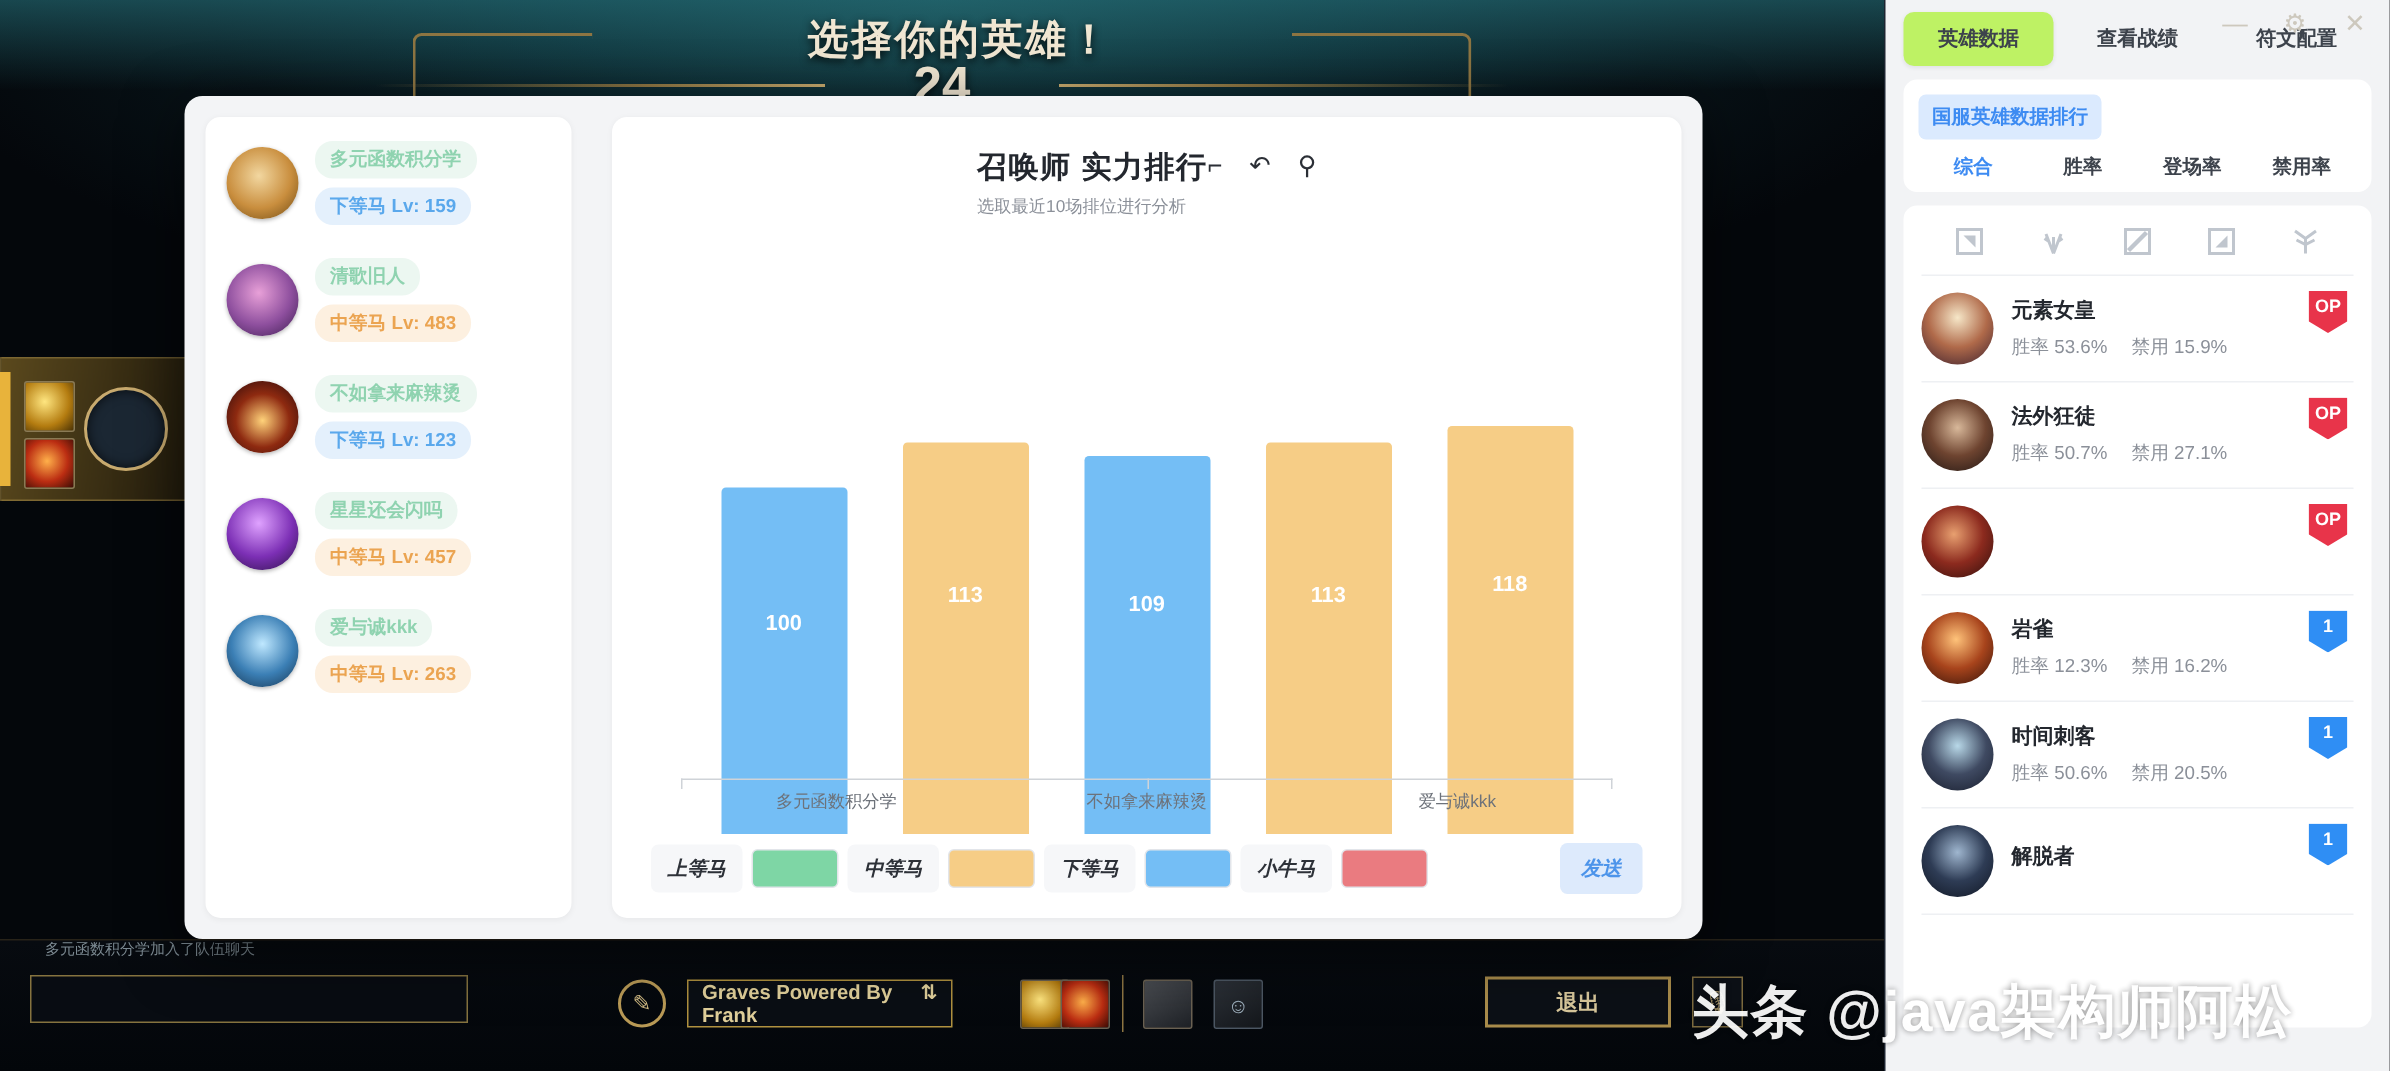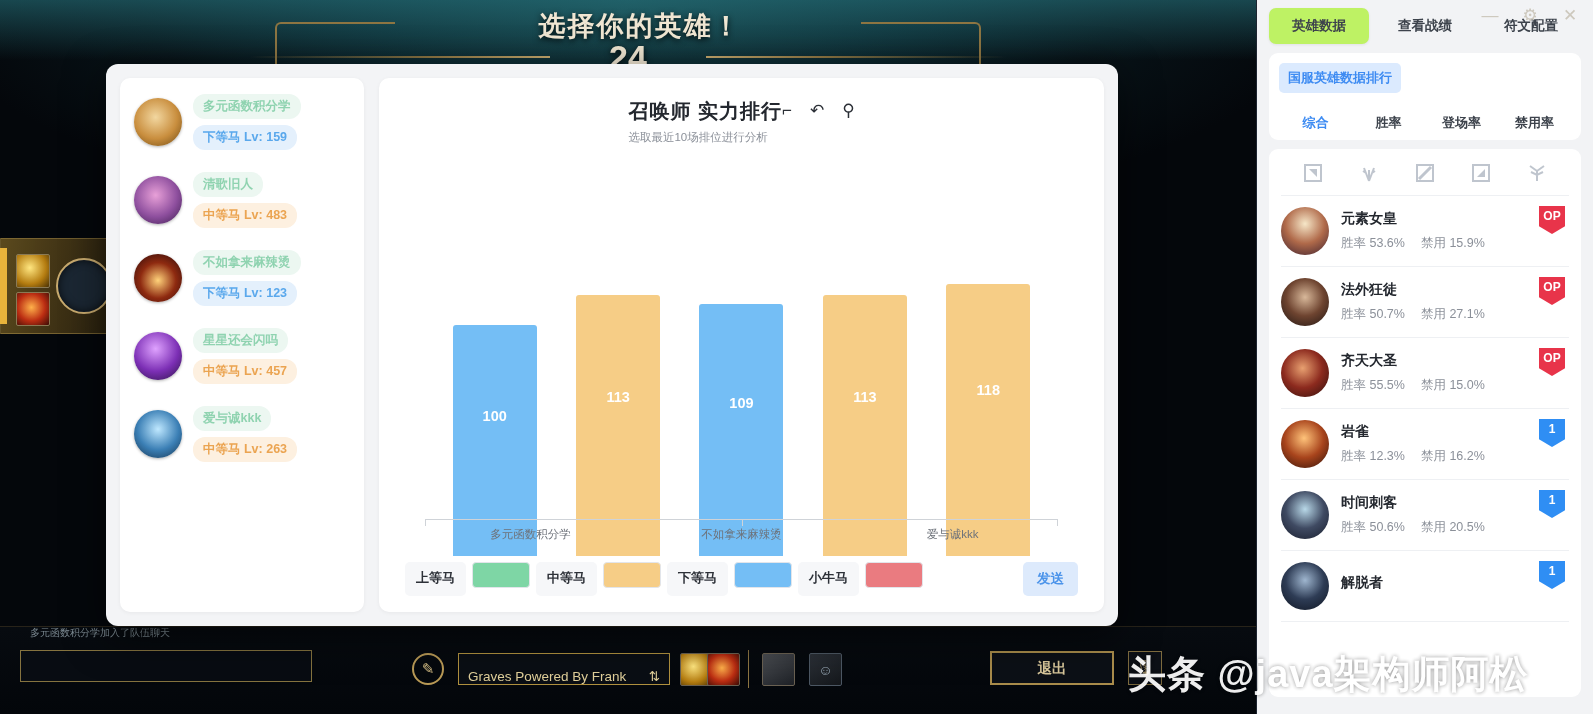--- a/index.html
+++ b/index.html
@@ -91,24 +91,24 @@
     color: #e0d6c0; font-size: 12px; padding: 0 8px;
     font-family: "Liberation Sans", sans-serif;
   }
   #edit-rune-btn {
     position: absolute; left: 412px; top: 653px; width: 32px; height: 32px;
     border-radius: 50%; border: 2px solid #b99a56; color: #d4bd85;
     display: flex; align-items: center; justify-content: center; font-size: 15px;
     cursor: pointer;
   }
   #rune-page-select {
-    position: absolute; left: 458px; top: 653px; width: 212px; height: 32px;
+    position: absolute; left: 458px; top: 653px; width: 177px; height: 32px;
     border: 1px solid #b0913f; background: #0a0e14; color: #e0cf9a;
-    display: flex; align-items: flex-end; justify-content: space-between;
-    padding: 0 9px; font-size: 13.5px; font-weight: normal; cursor: pointer;
+    display: flex; align-items: flex-start; justify-content: space-between;
+    padding: 0 9px; font-size: 13.5px; font-weight: bold; cursor: pointer;
   }
   .spell-icon-bar {
     position: absolute; top: 653px; width: 33px; height: 33px;
     border: 1px solid #6a6152; border-radius: 2px;
   }
   .spell-icon-bar.a { left: 680px; background: radial-gradient(circle at 40% 40%, #ffe680, #b47c10 60%, #4a3205); }
   .spell-icon-bar.b { left: 707px; background: radial-gradient(circle at 45% 45%, #ffb04a, #bb2d12 55%, #3a0c05); }
   .spell-sep { position: absolute; left: 748px; top: 650px; width: 1px; height: 38px; background: #8d7542; }
   .spell-icon-bar.c { left: 762px; background: linear-gradient(150deg, #4a4d52, #1e2126); }
   .spell-icon-bar.d { left: 809px; background: linear-gradient(150deg, #2c3138, #14171b); border-color:#4c5763; color:#9fb0bd; display:flex; align-items:center; justify-content:center; font-size:14px;}
@@ -120,24 +120,24 @@
   }
   #mic-btn {
     position: absolute; left: 1128px; top: 651px; width: 34px; height: 34px;
     border: 1px solid #7c6a3e; background: #0c1016; color: #bda濃;
     display: flex; align-items: center; justify-content: center;
     color: #bca876; font-size: 15px; cursor: pointer;
   }
 
   
   #overlay {
-    position: absolute; left: 106px; top: 64px; width: 1012px; height: 562px;
+    position: absolute; left: 123px; top: 64px; width: 1012px; height: 562px;
     background: #f3f4f6; border-radius: 12px;
     box-shadow: 0 10px 40px rgba(0,0,0,.55);
-    display: flex; padding: 14px; gap: 15px;
+    display: flex; padding: 14px; gap: 27px;
   }
   #player-panel {
     width: 244px; background: #ffffff; border-radius: 10px;
     padding: 16px 14px; box-shadow: 0 1px 4px rgba(0,0,0,.05);
   }
   .player-row { display: flex; align-items: center; gap: 11px; margin-bottom: 22px; }
   .avatar {
     width: 48px; height: 48px; border-radius: 50%; flex: 0 0 48px;
     box-shadow: 0 1px 3px rgba(0,0,0,.3);
   }
@@ -183,21 +183,21 @@
   }
   #axis-line { position: absolute; left: 20px; right: 20px; bottom: 36px; height: 1px; background: #cfd3d8; }
   .axis-tick { position: absolute; bottom: 30px; width: 1px; height: 7px; background: #cfd3d8; }
   #axis-labels {
     position: absolute; left: 20px; right: 20px; bottom: 14px;
     display: flex; justify-content: space-around;
   }
   .axis-label { font-size: 11.5px; color: #6d727a; width: 200px; text-align: center; }
 
   #legend {
-    display: flex; gap: 6px; padding-top: 6px;
+    display: flex; align-items: center; gap: 6px; padding-top: 6px; font-style: italic;
   }
   .leg-label {
     background: #f6f7f9; color: #2d3138; font-size: 13px;
     padding: 7px 11px; border-radius: 5px; font-weight: bold; cursor: pointer;
   }
   .leg-swatch {
     width: 58px; height: 26px; border-radius: 4px;
     border: 1px solid #e2e5ea; background-clip: padding-box; cursor: pointer;
   }
   #send-btn {
@@ -226,21 +226,21 @@
   #rank-pill {
     background: #dbeafe; color: #3d8bf2; font-size: 13px; font-weight: bold;
     padding: 6px 9px; border-radius: 5px; cursor: pointer;
   }
   #tier-select {
     flex: 1; border: 1px solid #dfe2e7; border-radius: 5px; height: 30px;
     display: flex; align-items: center; justify-content: space-between;
     padding: 0 9px; font-size: 13px; color: #2d3138; cursor: pointer;
   }
   #tier-select .chev { color: #a7adb6; font-size: 10px; }
-  #rp-subtabs { display: flex; margin-top: 21px; }
+  #rp-subtabs { display: flex; margin-top: 9px; }
   .rp-subtab {
     flex: 1; text-align: center; font-size: 13px; font-weight: bold;
     color: #3d434c; cursor: pointer;
   }
   .rp-subtab.active { color: #3d8bf2; }
 
   #rp-list {
     margin-top: 9px; background: #ffffff; border-radius: 9px;
     padding: 4px 12px; height: 548px; overflow: hidden;
   }
@@ -502,27 +502,20 @@
         <span class="hero-stats">
           <span>胜率 50.7%</span>
           <span>禁用 27.1%</span>
         </span>
       </div>
       <span class="badge badge-op">OP</span>
     </div>
 
     <div class="hero-row">
       <div class="hero-av h3"></div>
-      <div class="hero-info">
-        <span class="hero-name">齐天大圣</span>
-        <span class="hero-stats">
-          <span>胜率 55.5%</span>
-          <span>禁用 15.0%</span>
-        </span>
-      </div>
       <span class="badge badge-op">OP</span>
     </div>
 
     <div class="hero-row">
       <div class="hero-av h4"></div>
       <div class="hero-info">
         <span class="hero-name">岩雀</span>
         <span class="hero-stats">
           <span>胜率 12.3%</span>
           <span>禁用 16.2%</span>

